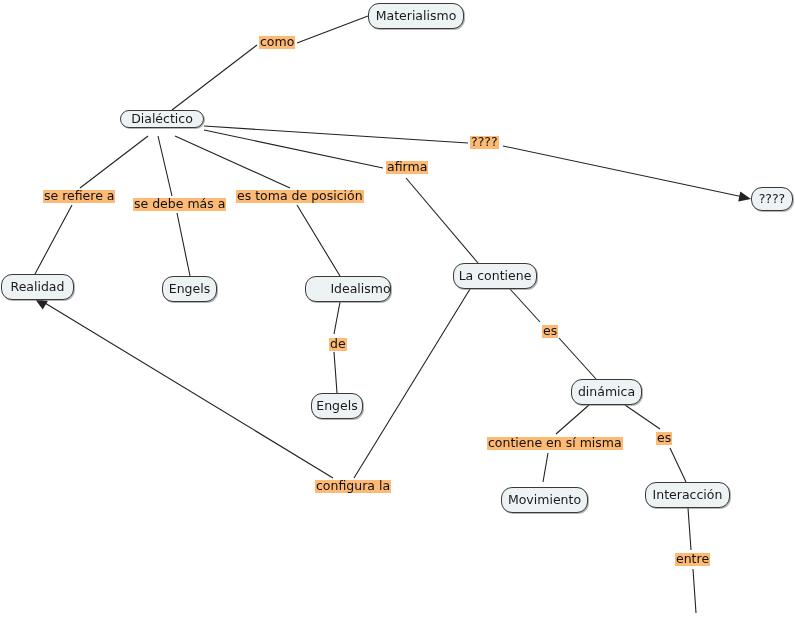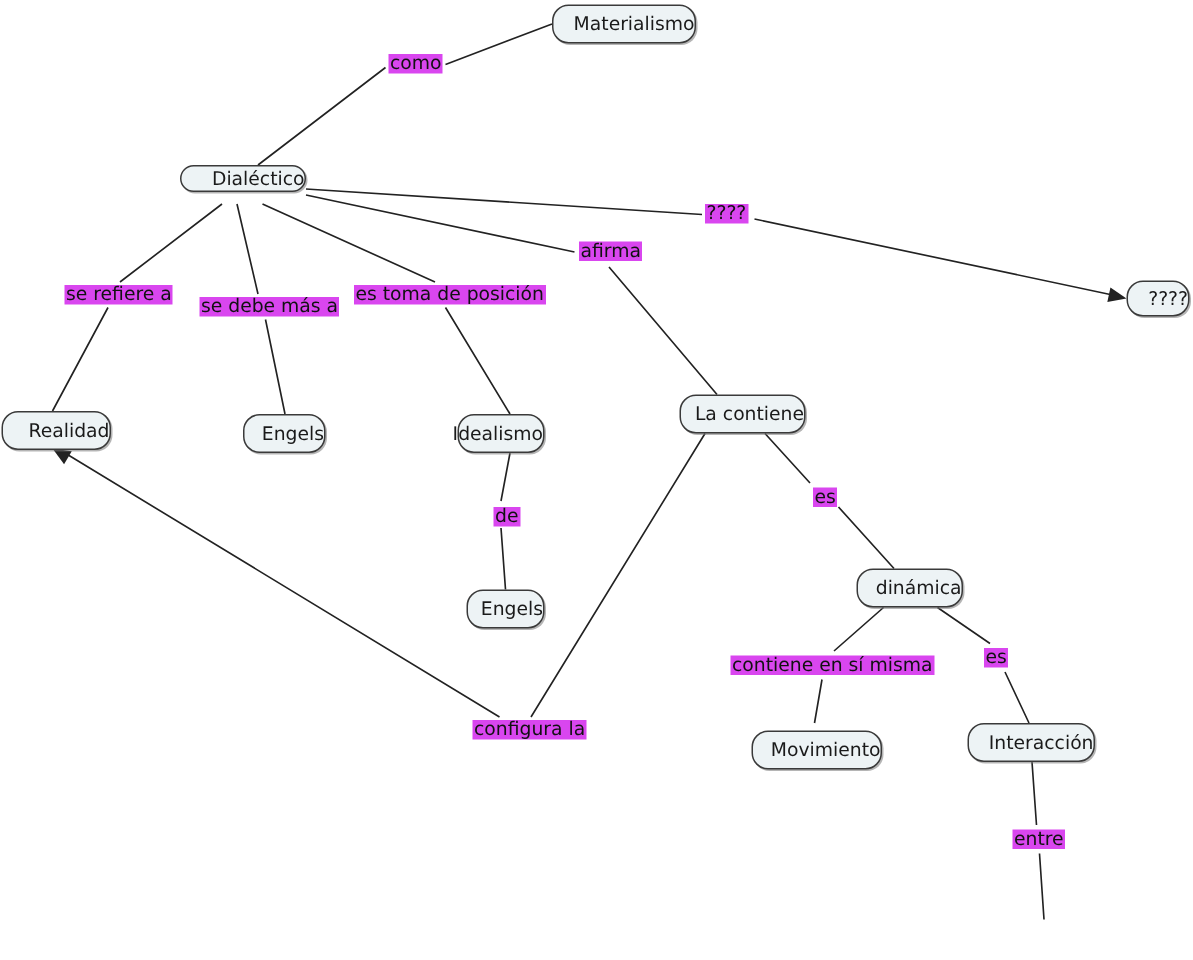--- a/index.html
+++ b/index.html
@@ -30,32 +30,32 @@
     box-sizing: border-box;
     background: #edf3f5;
     border: 1.3px solid #3a3a3a;
     border-radius: 11px;
     color: #1a1a1a;
     font-family: "DejaVu Sans", sans-serif;
     font-size: 12.5px;
     line-height: 1;
     display: flex;
     align-items: center;
-    justify-content: flex-end;
+    justify-content: center;
     white-space: nowrap;
     box-shadow: 1px 1px 0 rgba(120,120,120,0.55);
   }
   .edge-label {
     position: absolute;
     color: #111111;
     font-family: "DejaVu Sans", sans-serif;
     font-size: 12.5px;
     line-height: 1;
     white-space: nowrap;
-    background: #d946ef;
+    background: #fdba74;
     padding: 0 1px;
   }
 </style>
 </head>
 <body>
 
 <div id="canvas">
   <svg id="edge-layer" viewBox="0 0 795 640" xmlns="http://www.w3.org/2000/svg">
       <path d="M 172 110 L 257 45 M 297 43 L 368 16" stroke="#222222" stroke-width="1.1" fill="none"></path>
       <path d="M 204 126 L 468 143 M 503 146 L 748 198" stroke="#222222" stroke-width="1.1" fill="none"></path>
@@ -92,21 +92,21 @@
     </div>
     <div class="node" style="left: 751px; top: 187px; width: 42px; height: 24px;">
       <span>????</span>
     </div>
     <div class="node" style="left: 1px; top: 274px; width: 73px; height: 26px;">
       <span>Realidad</span>
     </div>
     <div class="node" style="left: 162px; top: 276px; width: 55px; height: 26px;">
       <span>Engels</span>
     </div>
-    <div class="node" style="left: 305px; top: 276px; width: 58px; height: 26px; padding-left: 25px;">
+    <div class="node" style="left: 305px; top: 276px; width: 86px; height: 26px; padding-left: 25px;">
       <span>Idealismo</span>
     </div>
     <div class="node" style="left: 453px; top: 263px; width: 84px; height: 26px;">
       <span>La contiene</span>
     </div>
     <div class="node" style="left: 311px; top: 393px; width: 52px; height: 26px;">
       <span>Engels</span>
     </div>
     <div class="node" style="left: 571px; top: 379px; width: 71px; height: 26px;">
       <span>dinámica</span>

